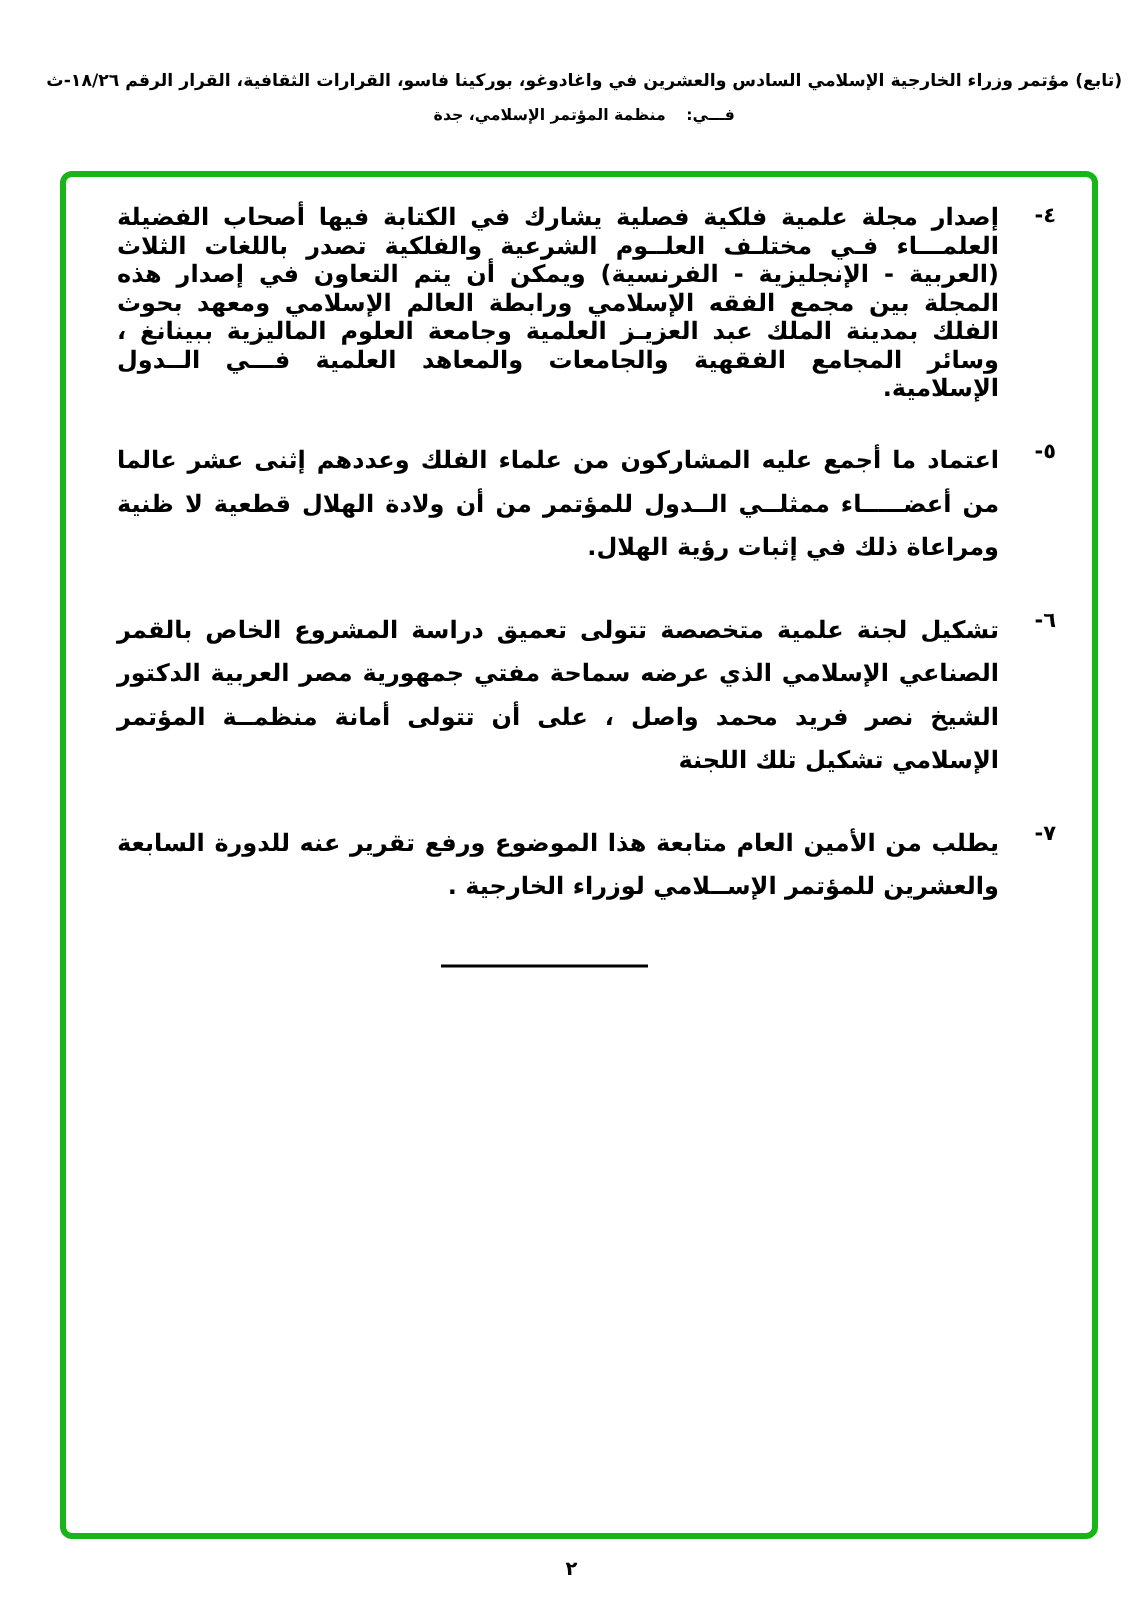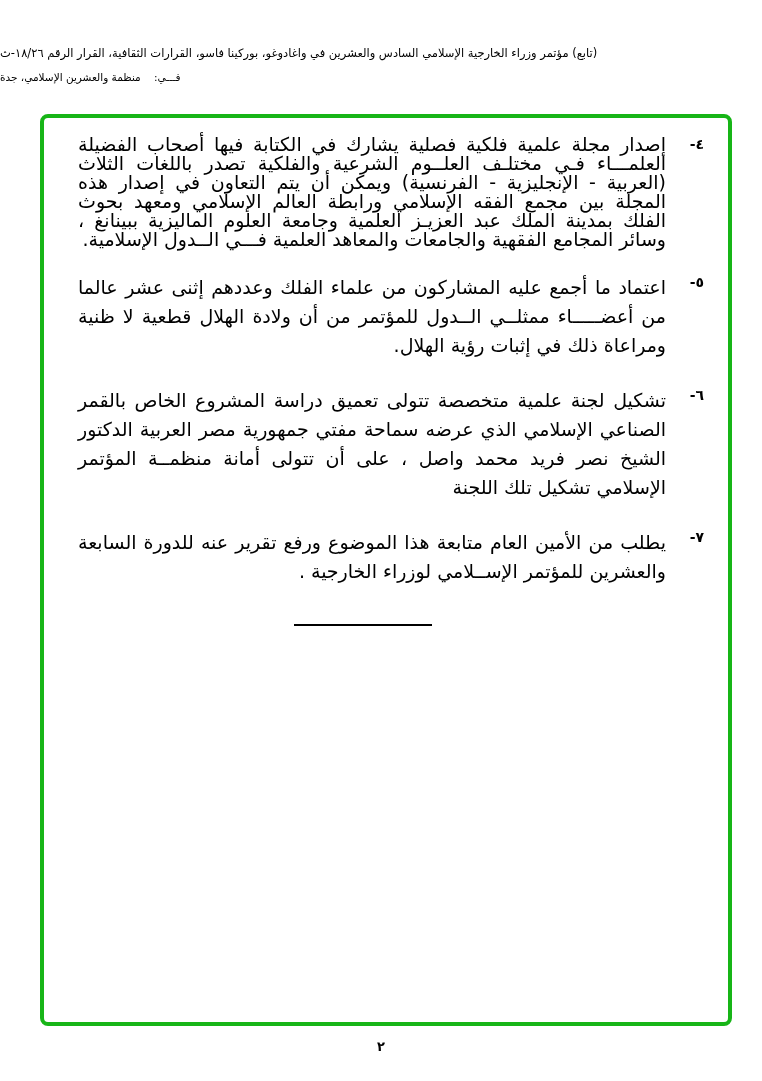--- a/index.html
+++ b/index.html
@@ -15,24 +15,24 @@
   }
   .page {
     position: relative;
     width: 762px;
     height: 1081px;
     background: #ffffff;
   }
   .doc-header {
     position: absolute;
     top: 46px;
-    left: 0;
+    left: 17px;
     right: 0;
-    text-align: left;
-    font-weight: 400;
+    text-align: center;
+    font-weight: 700;
   }
   .doc-header .line1 {
     font-size: 11.5px;
     white-space: nowrap;
     letter-spacing: 0;
   }
   .doc-header .line2 {
     margin-top: 11px;
     font-size: 10.5px;
   }
@@ -56,22 +56,22 @@
   .item-number {
     flex: 0 0 38px;
     width: 38px;
     font-weight: 700;
     font-size: 14px;
     padding-top: 1px;
     text-align: right;
   }
   .item-text {
     flex: 1;
-    font-weight: 400;
-    font-size: 19px;
+    font-weight: 700;
+    font-size: 16px;
     line-height: 29px;
     text-align: justify;
     padding-left: 4px;
   }
   .item.tight { margin-bottom: 24px; }
   .item.tight .item-text { line-height: 19px; }
   .divider {
     width: 138px;
     height: 0;
     border-top: 2px solid #000;
@@ -90,21 +90,21 @@
 </style>
 </head>
 <body>
 
 <div class="page">
 
   <div class="doc-header">
     <div class="line1">(تابع) مؤتمر وزراء الخارجية الإسلامي السادس والعشرين في واغادوغو، بوركينا فاسو، القرارات الثقافية، القرار الرقم ١٨/٢٦-ث</div>
     <div class="line2">
       <span class="src-label">فـــي:</span>
-      <span class="src-value">منظمة والعشرين الإسلامي، جدة</span>
+      <span class="src-value">منظمة المؤتمر الإسلامي، جدة</span>
     </div>
   </div>
 
   <div class="green-box" style="border-color: rgb(23, 181, 23);">
 
     <div class="item tight">
       <div class="item-number">٤-</div>
       <div class="item-text">إصدار مجلة علمية فلكية فصلية يشارك في الكتابة فيها أصحاب الفضيلة العلمـــاء فـي مختلـف العلــوم الشرعية والفلكية تصدر باللغات الثلاث (العربية - الإنجليزية - الفرنسية) ويمكن أن يتم التعاون في إصدار هذه المجلة بين مجمع الفقه الإسلامي ورابطة العالم الإسلامي ومعهد بحوث الفلك بمدينة الملك عبد العزيـز العلمية وجامعة العلوم الماليزية ببينانغ ، وسائر المجامع الفقهية والجامعات والمعاهد العلمية فـــي الــدول الإسلامية.</div>
     </div>
 

